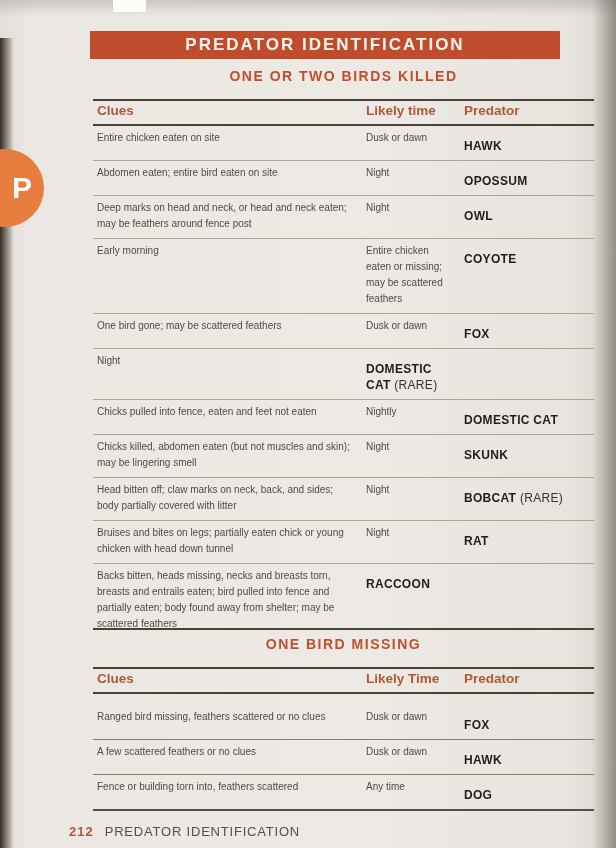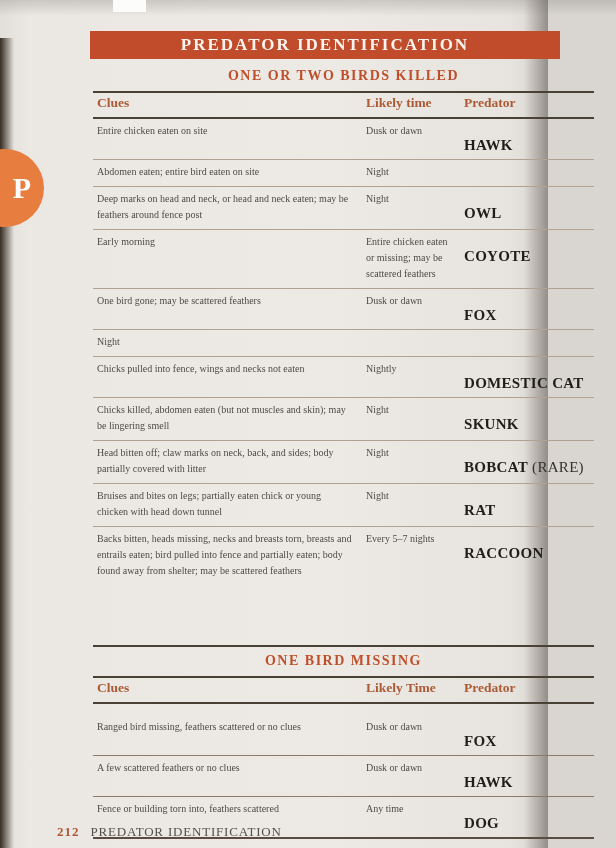--- a/index.html
+++ b/index.html
@@ -2,23 +2,22 @@
 <html><head>
 <meta charset="utf-8">
 <style>
   html,body{margin:0;padding:0;}
   body{
     width:616px;height:848px;overflow:hidden;
     font-family:"Liberation Sans",sans-serif;
     background:#d9d6d2;
   }
   .photo{
-    position:relative;width:548px;height:848px;
+    position:relative;width:616px;height:848px;
     background:linear-gradient(to right,#e2ded9 0,#ebe8e3 5%,#edeae5 60%,#e7e3de 93%,#d7d3ce 100%);
-    font-family:Liberation Serif, serif;
   }
   .edge-left{position:absolute;left:0;top:38px;width:14px;height:810px;
     background:linear-gradient(to right,rgba(30,20,10,0.88),rgba(30,20,10,0));}
   .edge-right{position:absolute;right:0;top:0;width:24px;height:848px;
     background:linear-gradient(to left,rgba(80,74,66,0.5),rgba(80,74,66,0));}
   .edge-top{position:absolute;left:0;top:0;width:616px;height:16px;
     background:linear-gradient(to bottom,rgba(140,138,134,0.35),rgba(140,138,134,0));}
   .scrap{position:absolute;left:113px;top:0;width:33px;height:12px;background:#fcfcfb;}
 
   .banner{
@@ -31,37 +30,37 @@
     display:flex;align-items:center;justify-content:center;
     box-sizing:border-box;padding-left:34px;
     color:#ffffff;font-weight:bold;font-size:30px;
   }
 
   .section{position:absolute;left:93px;width:501px;}
   .section-one{top:64px;}
   .section-two{top:628px;}
   .sec-title{
     text-align:center;font-weight:bold;font-size:14px;letter-spacing:1.5px;
-    padding:4px 0 7px;
+    padding:4px 0 15px;
   }
   .section-two .sec-title{border-top:2px solid #4a4136;padding-top:6px;}
 
   .thead{
     display:grid;grid-template-columns:269px 98px 1fr;
     border-top:2px solid #4a4136;border-bottom:2px solid #4a4136;
   }
   .hcell{font-weight:bold;font-size:13.5px;padding:2px 4px 6px 4px;}
 
   .trow{display:grid;grid-template-columns:269px 98px 1fr;border-top:1px solid #b3a192;}
   .tbody .trow:first-child{border-top:none;}
   .section-two .trow{border-top:1px solid #8d7a6b;}
   .section-two .tbody{border-bottom:2px solid #5a4c3e;margin-top:11px;}
 
   .cell{padding:4px 8px 6px 4px;font-size:10px;line-height:16px;color:#4d4b47;}
-  .cell.pred{font-size:15px;font-weight:bold;color:#201e1b;letter-spacing:0.3px;padding-top:18px;}
+  .cell.pred{font-size:12px;font-weight:bold;color:#201e1b;letter-spacing:0.3px;padding-top:12px;}
   .pnote{font-weight:normal;color:#35332f;}
 
   .footer{position:absolute;left:57px;top:824px;display:flex;gap:11px;align-items:baseline;}
   .pagenum{font-weight:bold;font-size:13px;letter-spacing:1px;}
   .ftitle{color:#53504a;font-size:13px;letter-spacing:0.8px;}
 </style>
 </head>
 <body>
 
 <div class="photo">
@@ -83,69 +82,70 @@
     </div>
     <div class="tbody">
         <div class="trow">
           <div class="cell clue">Entire chicken eaten on site</div>
           <div class="cell time">Dusk or dawn</div>
           <div class="cell pred"><span>HAWK</span><span class="pnote"></span></div>
         </div>
         <div class="trow">
           <div class="cell clue">Abdomen eaten; entire bird eaten on site</div>
           <div class="cell time">Night</div>
+          <div class="cell pred"><span>OPOSSUM</span><span class="pnote"></span></div>
         </div>
         <div class="trow">
           <div class="cell clue">Deep marks on head and neck, or head and neck eaten; may be feathers around fence post</div>
           <div class="cell time">Night</div>
           <div class="cell pred"><span>OWL</span><span class="pnote"></span></div>
         </div>
         <div class="trow">
           <div class="cell time">Early morning</div>
           <div class="cell clue">Entire chicken eaten or missing; may be scattered feathers</div>
           <div class="cell pred"><span>COYOTE</span><span class="pnote"></span></div>
         </div>
         <div class="trow">
           <div class="cell clue">One bird gone; may be scattered feathers</div>
           <div class="cell time">Dusk or dawn</div>
           <div class="cell pred"><span>FOX</span><span class="pnote"></span></div>
         </div>
         <div class="trow">
           <div class="cell time">Night</div>
+          <div class="cell pred"><span>DOMESTIC CAT</span><span class="pnote"> (RARE)</span></div>
         </div>
         <div class="trow">
-          <div class="cell clue">Chicks pulled into fence, wings and necks not eaten</div>
+          <div class="cell clue">Chicks pulled into fence, eaten and feet not eaten</div>
           <div class="cell time">Nightly</div>
           <div class="cell pred"><span>DOMESTIC CAT</span><span class="pnote"></span></div>
         </div>
         <div class="trow">
           <div class="cell clue">Chicks killed, abdomen eaten (but not muscles and skin); may be lingering smell</div>
           <div class="cell time">Night</div>
           <div class="cell pred"><span>SKUNK</span><span class="pnote"></span></div>
         </div>
         <div class="trow">
           <div class="cell clue">Head bitten off; claw marks on neck, back, and sides; body partially covered with litter</div>
           <div class="cell time">Night</div>
           <div class="cell pred"><span>BOBCAT</span><span class="pnote"> (RARE)</span></div>
         </div>
         <div class="trow">
           <div class="cell clue">Bruises and bites on legs; partially eaten chick or young chicken with head down tunnel</div>
           <div class="cell time">Night</div>
           <div class="cell pred"><span>RAT</span><span class="pnote"></span></div>
         </div>
         <div class="trow">
           <div class="cell clue">Backs bitten, heads missing, necks and breasts torn, breasts and entrails eaten; bird pulled into fence and partially eaten; body found away from shelter; may be scattered feathers</div>
-          <div class="cell time">Every 5–7 nights</div>
           <div class="cell pred"><span>RACCOON</span><span class="pnote"></span></div>
         </div>
       </div>
   </div>
 
   <div class="section section-two">
-    <div class="sec-title" style="color: rgb(191, 79, 42); margin-top: 17px;">ONE BIRD MISSING</div>
+    <div class="sec-title" style="color: rgb(191, 79, 42);">ONE BIRD MISSING</div>
     <div class="thead">
       <div class="hcell" style="color: rgb(171, 90, 53);">Clues</div>
       <div class="hcell" style="color: rgb(171, 90, 53);">Likely Time</div>
       <div class="hcell" style="color: rgb(171, 90, 53);">Predator</div>
     </div>
     <div class="tbody">
         <div class="trow">
           <div class="cell clue">Ranged bird missing, feathers scattered or no clues</div>
           <div class="cell time">Dusk or dawn</div>
           <div class="cell pred"><span>FOX</span><span class="pnote"></span></div>
@@ -157,16 +157,16 @@
         </div>
         <div class="trow">
           <div class="cell clue">Fence or building torn into, feathers scattered</div>
           <div class="cell time">Any time</div>
           <div class="cell pred"><span>DOG</span><span class="pnote"></span></div>
         </div>
       </div>
   </div>
 
   <div class="footer">
-    <span class="pagenum" style="color: rgb(176, 86, 52);">212</span>
+    <span class="pagenum" style="color: rgb(176, 86, 52); margin-left: 12px;">212</span>
     <span class="ftitle">PREDATOR IDENTIFICATION</span>
   </div>
 </div>
 
 </body></html>

